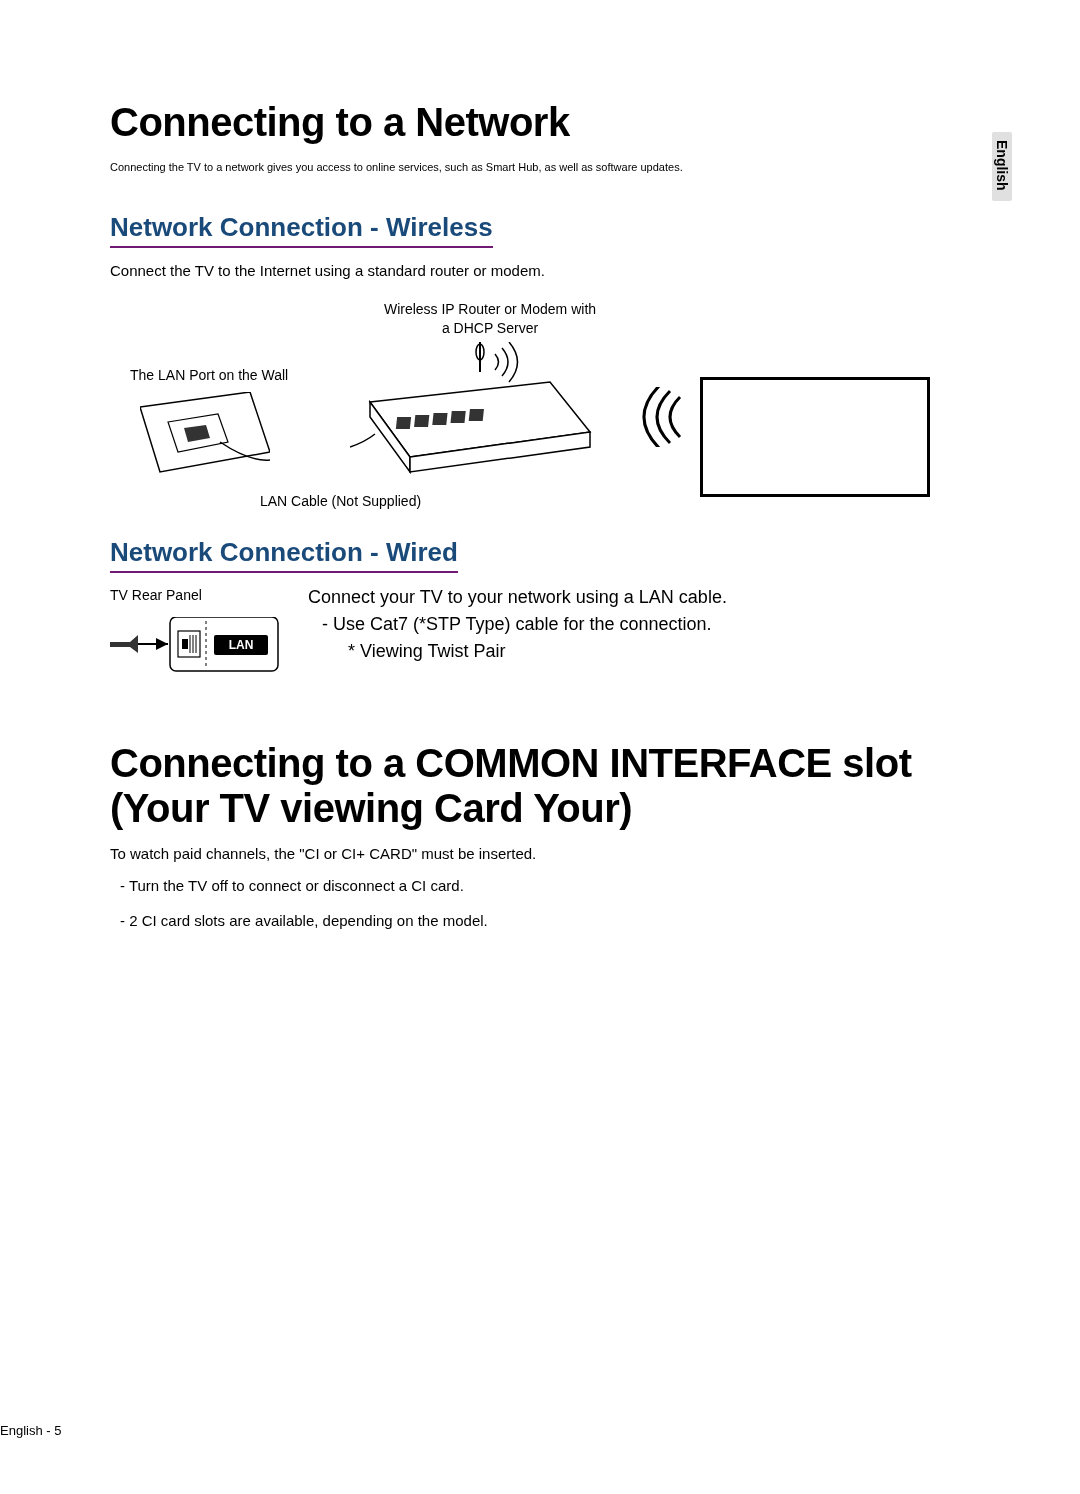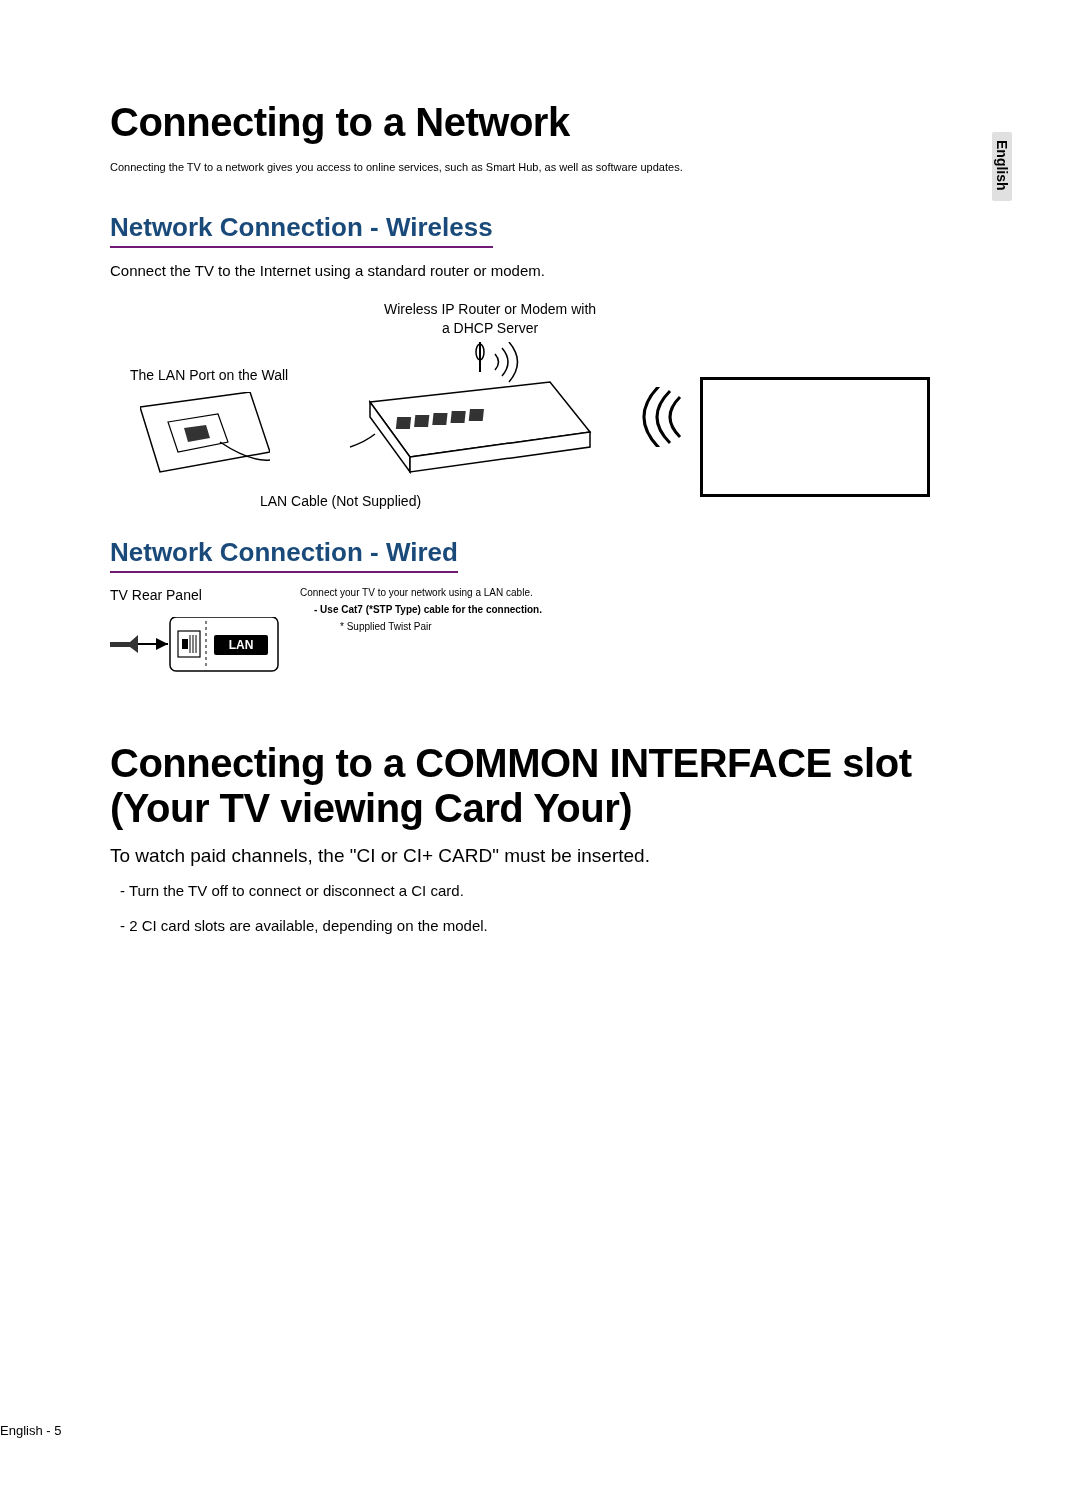--- a/index.html
+++ b/index.html
@@ -11,30 +11,30 @@
   h2 { font-size: 26px; font-weight: 600; color: #1a4a7a; border-bottom: 2px solid #701a75; display: inline-block; padding-bottom: 3px; margin-bottom: 14px; }
   .subintro { font-size: 15px; margin-bottom: 18px; }
   .diagram1 { position: relative; width: 820px; height: 220px; margin-bottom: 20px; }
   .router-label { position: absolute; left: 250px; top: 3px; width: 260px; text-align: center; font-size: 14px; line-height: 1.4; }
   .wall-label { position: absolute; left: 20px; top: 70px; font-size: 14px; }
   .wall-plate { position: absolute; left: 30px; top: 95px; width: 130px; height: 85px; }
   .router { position: absolute; left: 240px; top: 45px; width: 260px; height: 140px; }
   .waves-left { position: absolute; left: 530px; top: 90px; }
   .tv { position: absolute; left: 590px; top: 80px; width: 230px; height: 120px; border: 2px solid #000; }
   .cable-note { position: absolute; left: 150px; top: 196px; font-size: 14px; }
-  .wired-row { display: flex; gap: 20px; align-items: flex-start; margin-bottom: 60px; }
+  .wired-row { display: flex; gap: 28px; align-items: flex-start; margin-bottom: 60px; }
   .rear-block { width: 170px; }
   .rear-label { font-size: 14px; margin-bottom: 14px; }
   .rear-svg { width: 170px; height: 60px; }
-  .wired-text { flex: 1; font-size: 10px; }
+  .wired-text { flex: 1; font-size: 18px; }
   .wired-text p { margin-bottom: 6px; }
-  .wired-text .indent { padding-left: 26px; text-indent: -12px; font-weight: bold; }
+  .wired-text .indent { padding-left: 26px; text-indent: -12px; }
   .wired-text .indent2 { padding-left: 40px; }
   h1.second { margin-top: 0; }
-  .ci-intro { font-size: 19px; }
+  .ci-intro { font-size: 15px; }
   ul.bullets { list-style: none; font-size: 15px; line-height: 1.55; }
   ul.bullets li { padding-left: 24px; text-indent: -14px; margin-bottom: 4px; margin-top: 12px; }
   ul.bullets li::before { content: "- "; }
   .footer { position: absolute; bottom: 56px; left: 0; width: 100%; text-align: left; font-size: 13px; }
 </style>
 </head>
 <body>
 
 <div class="page">
   <div class="side-tab">English</div>
@@ -111,21 +111,21 @@
         <line x1="80" y1="18" x2="80" y2="36" stroke="#000"></line>
         <line x1="83" y1="18" x2="83" y2="36" stroke="#000"></line>
         <line x1="86" y1="18" x2="86" y2="36" stroke="#000"></line>
         <rect x="104" y="18" width="54" height="20" rx="2" fill="#000"></rect>
         <text x="131" y="32" text-anchor="middle" fill="#fff" font-size="12" font-weight="bold" font-family="Arial">LAN</text>
       </svg>
     </div>
     <div class="wired-text">
       <p>Connect your TV to your network using a LAN cable.</p>
       <p class="indent">-   Use Cat7 (*STP Type) cable for the connection.</p>
-      <p class="indent2">* Supplied Twist Pair</p>
+      <p class="indent2">* Viewing Twist Pair</p>
     </div>
   </div>
 
   <h1 class="second">Connecting to a COMMON INTERFACE slot (Your TV viewing Card Your)</h1>
   <p class="ci-intro">To watch paid channels, the "CI or CI+ CARD" must be inserted.</p>
   <ul class="bullets">
     <li>Turn the TV off to connect or disconnect a CI card.</li>
     <li>2 CI card slots are available, depending on the model.</li>
   </ul>
 

